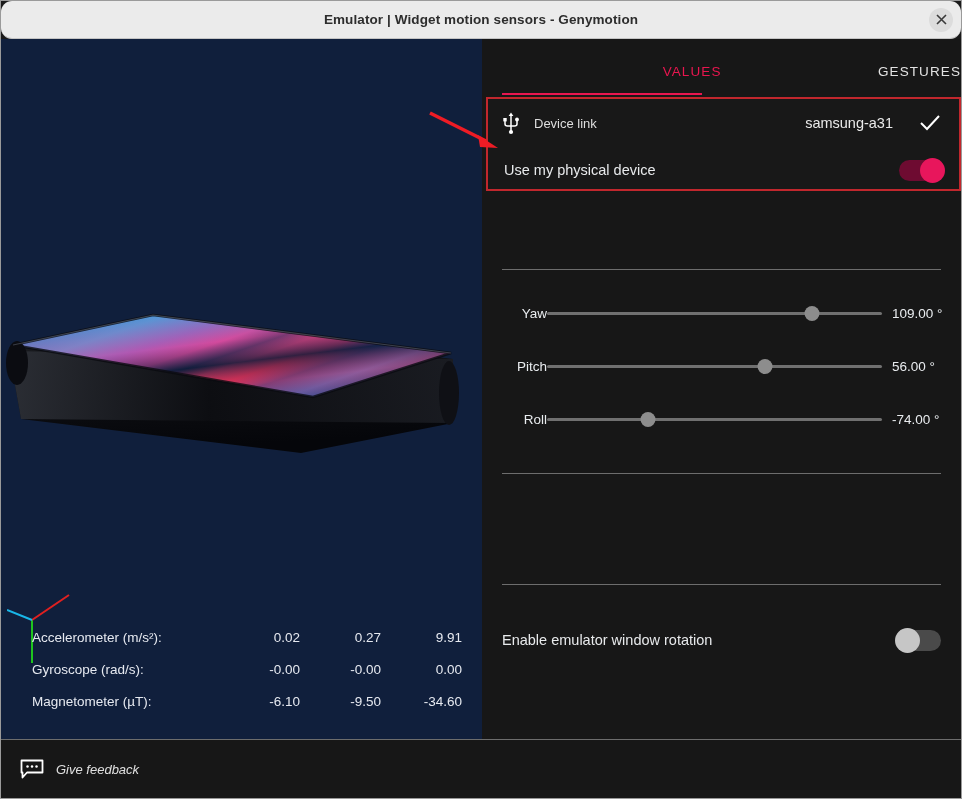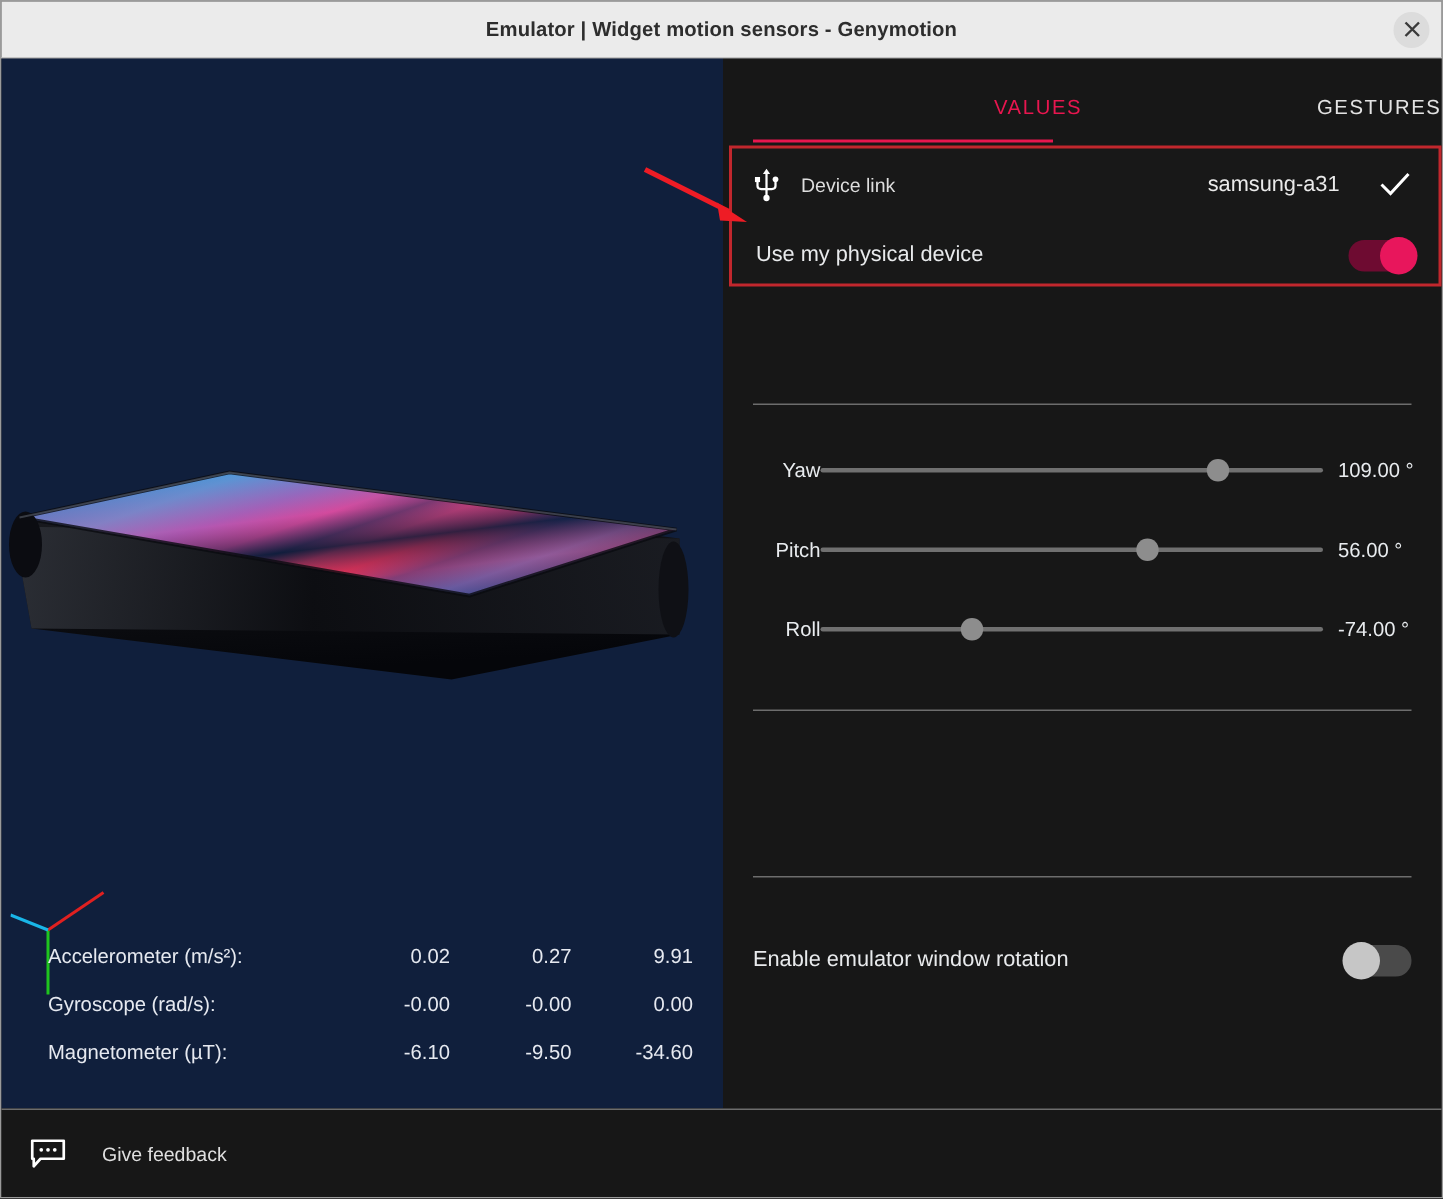--- a/index.html
+++ b/index.html
@@ -17,21 +17,21 @@
     background: #1a1a1a;
     border: 1px solid #9a9a9a;
   }
 
   
   #titlebar {
     position: relative;
     height: 38px;
     background: #ebebeb;
     border-bottom: 1px solid #c4c4c4;
-    display: flex; align-items: center; justify-content: center;
+    display: flex; align-items: center; justify-content: center; border-radius: 11px;
   }
   #titlebar-text {
     font-size: 13.5px; font-weight: bold; color: #2d2d2d;
     letter-spacing: 0.1px;
   }
   #close-btn {
     position: absolute; right: 8px; top: 50%;
     transform: translateY(-50%);
     width: 24px; height: 24px; border-radius: 50%;
     background: #dcdcdc;
@@ -211,22 +211,22 @@
 
   
   #bottombar {
     position: relative;
     height: 59px;
     background: #171717;
     border-top: 1px solid #6d6d6d;
     display: flex; align-items: center;
   }
   #feedback {
-    display: flex; align-items: center; gap: 24px;
-    padding-left: 19px; cursor: pointer;
+    display: flex; align-items: center; gap: 12px;
+    padding-left: 19px; cursor: pointer; font-style: italic;
   }
   #feedback-label { font-size: 13px; color: #e0e0e0; }
 
   
   #annotation-arrow {
     position: absolute; left: 425px; top: 108px;
     pointer-events: none;
   }
 </style>
 </head>

